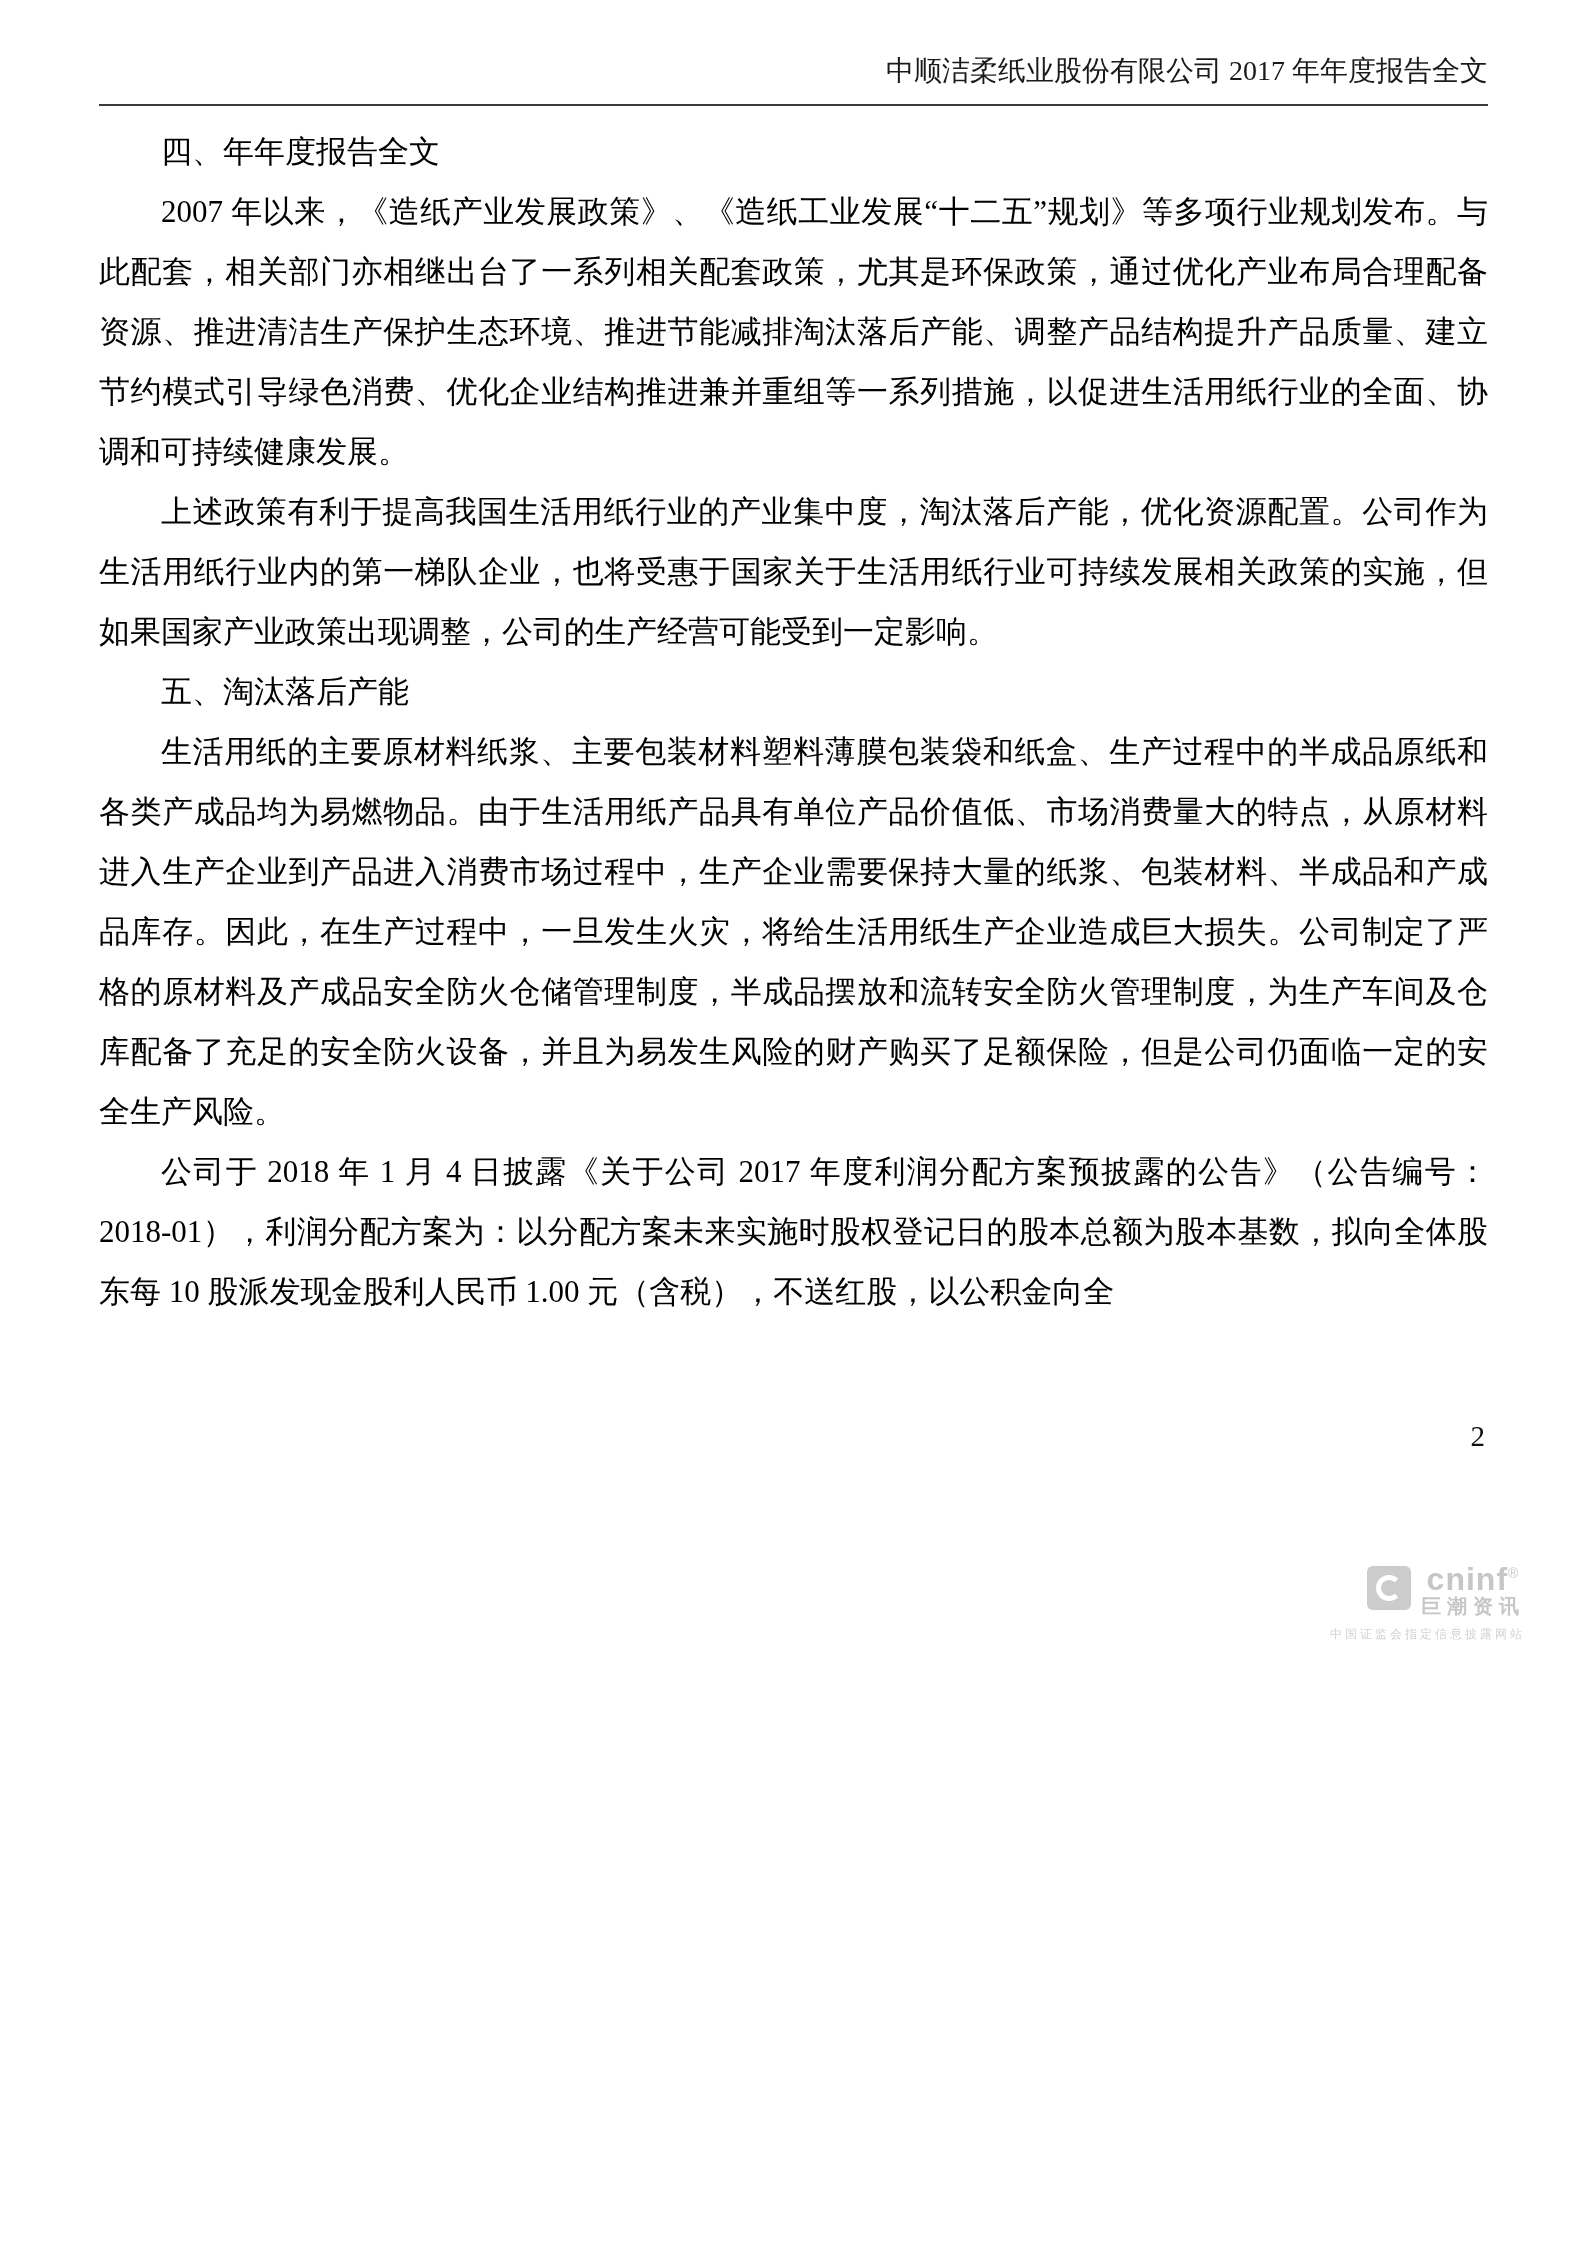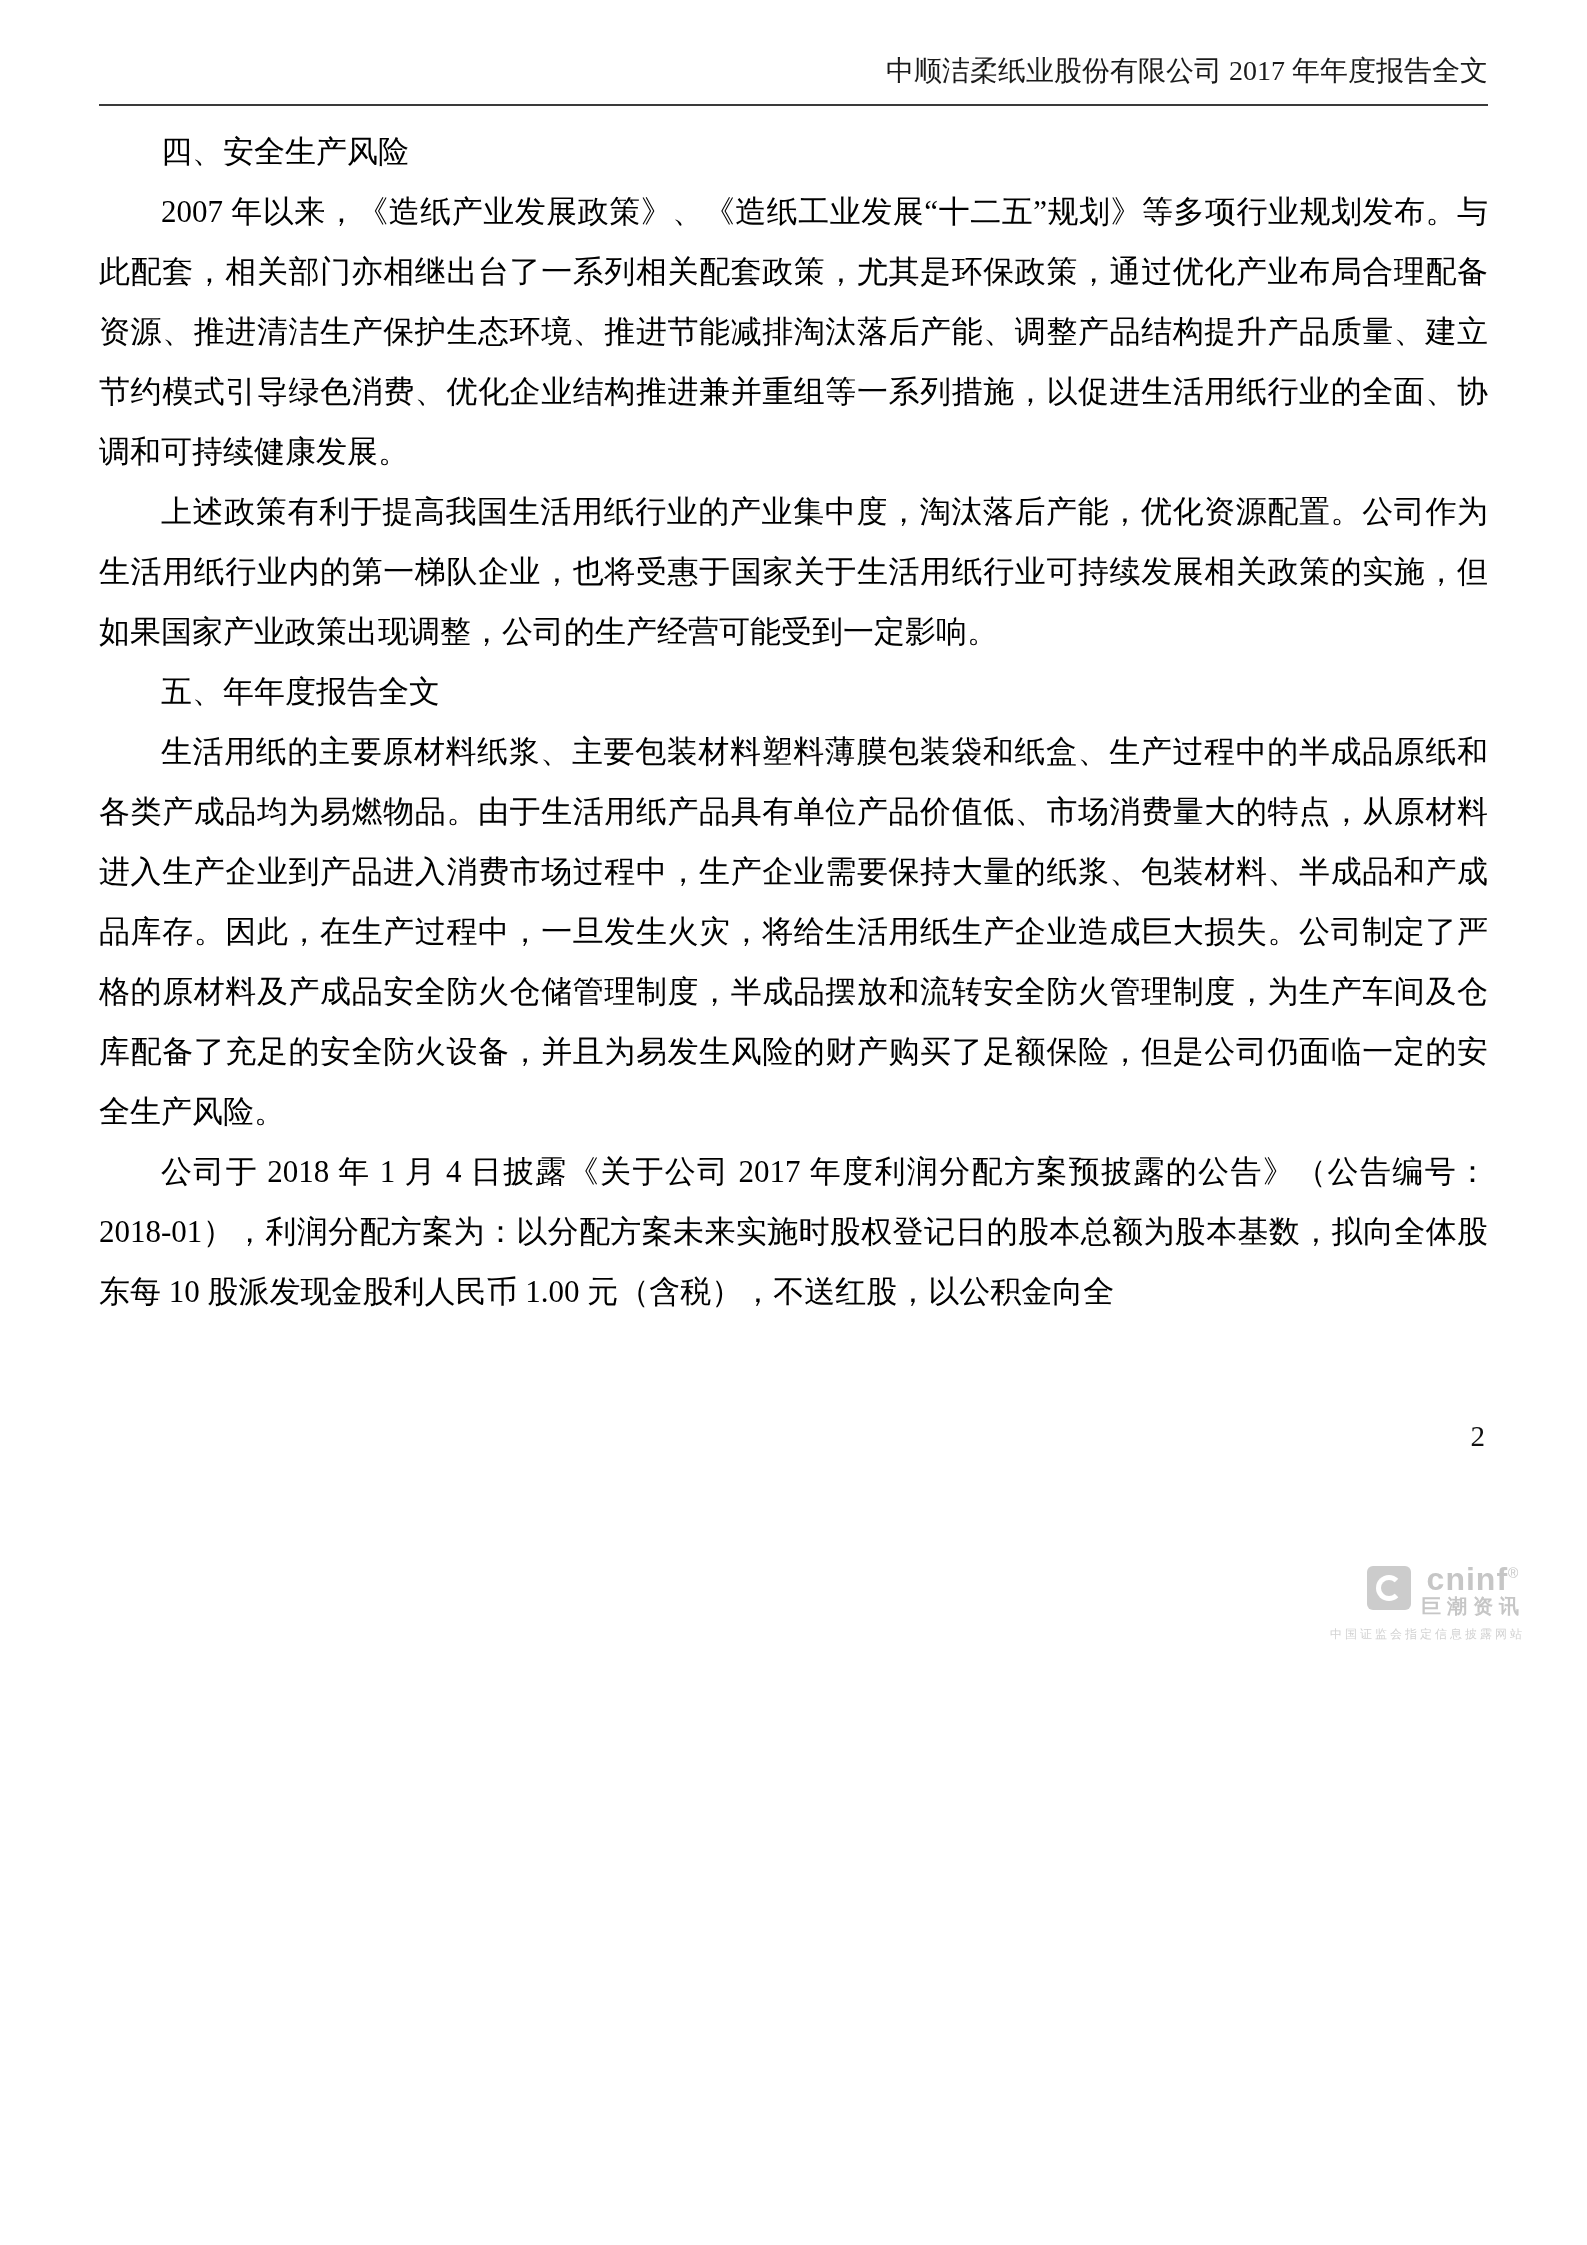--- a/index.html
+++ b/index.html
@@ -117,24 +117,24 @@
 </head>
 <body>
 
 <div class="page">
 
   <div class="header">
     <span>中顺洁柔纸业股份有限公司 2017 年年度报告全文</span>
   </div>
 
   <div class="content" id="content">
-      <p class="heading"><span>四、安全生产风险</span></p>
+      <p class="heading"><span>四、年年度报告全文</span></p>
       <p class="para"><span class="bold">2007</span><span> 年以来，《造纸产业发展政策》、《造纸工业发展“十二五”规划》等多项行业规划发布。与此配套，相关部门亦相继出台了一系列相关配套政策，尤其是环保政策，通过优化产业布局合理配备资源、推进清洁生产保护生态环境、推进节能减排淘汰落后产能、调整产品结构提升产品质量、建立节约模式引导绿色消费、优化企业结构推进兼并重组等一系列措施，以促进生活用纸行业的全面、协调和可持续健康发展。</span></p>
       <p class="para"><span>上述政策有利于提高我国生活用纸行业的产业集中度，淘汰落后产能，优化资源配置。公司作为生活用纸行业内的第一梯队企业，也将受惠于国家关于生活用纸行业可持续发展相关政策的实施，但如果国家产业政策出现调整，公司的生产经营可能受到一定影响。</span></p>
-      <p class="heading"><span>五、年年度报告全文</span></p>
+      <p class="heading"><span>五、淘汰落后产能</span></p>
       <p class="para"><span>生活用纸的主要原材料纸浆、主要包装材料塑料薄膜包装袋和纸盒、生产过程中的半成品原纸和各类产成品均为易燃物品。由于生活用纸产品具有单位产品价值低、市场消费量大的特点，从原材料进入生产企业到产品进入消费市场过程中，生产企业需要保持大量的纸浆、包装材料、半成品和产成品库存。因此，在生产过程中，一旦发生火灾，将给生活用纸生产企业造成巨大损失。公司制定了严格的原材料及产成品安全防火仓储管理制度，半成品摆放和流转安全防火管理制度，为生产车间及仓库配备了充足的安全防火设备，并且为易发生风险的财产购买了足额保险，但是公司仍面临一定的安全生产风险。</span></p>
       <p class="para"><span>公司于 </span><span class="bold">2018</span><span> 年 </span><span class="bold">1</span><span> 月 </span><span class="bold">4</span><span> 日披露《关于公司 </span><span class="bold">2017</span><span> 年度利润分配方案预披露的公告》（公告编号：</span><span class="bold">2018-01</span><span>），利润分配方案为：以分配方案未来实施时股权登记日的股本总额为股本基数，拟向全体股东每 </span><span class="bold">10</span><span> 股派发现金股利人民币 </span><span class="bold">1.00</span><span> 元（含税），不送红股，以公积金向全</span></p>
     </div>
 
   <div class="page-number">2</div>
 
   <div class="watermark">
     <div class="wm-top">
       <span class="wm-logo"></span>
       <div class="wm-texts">

